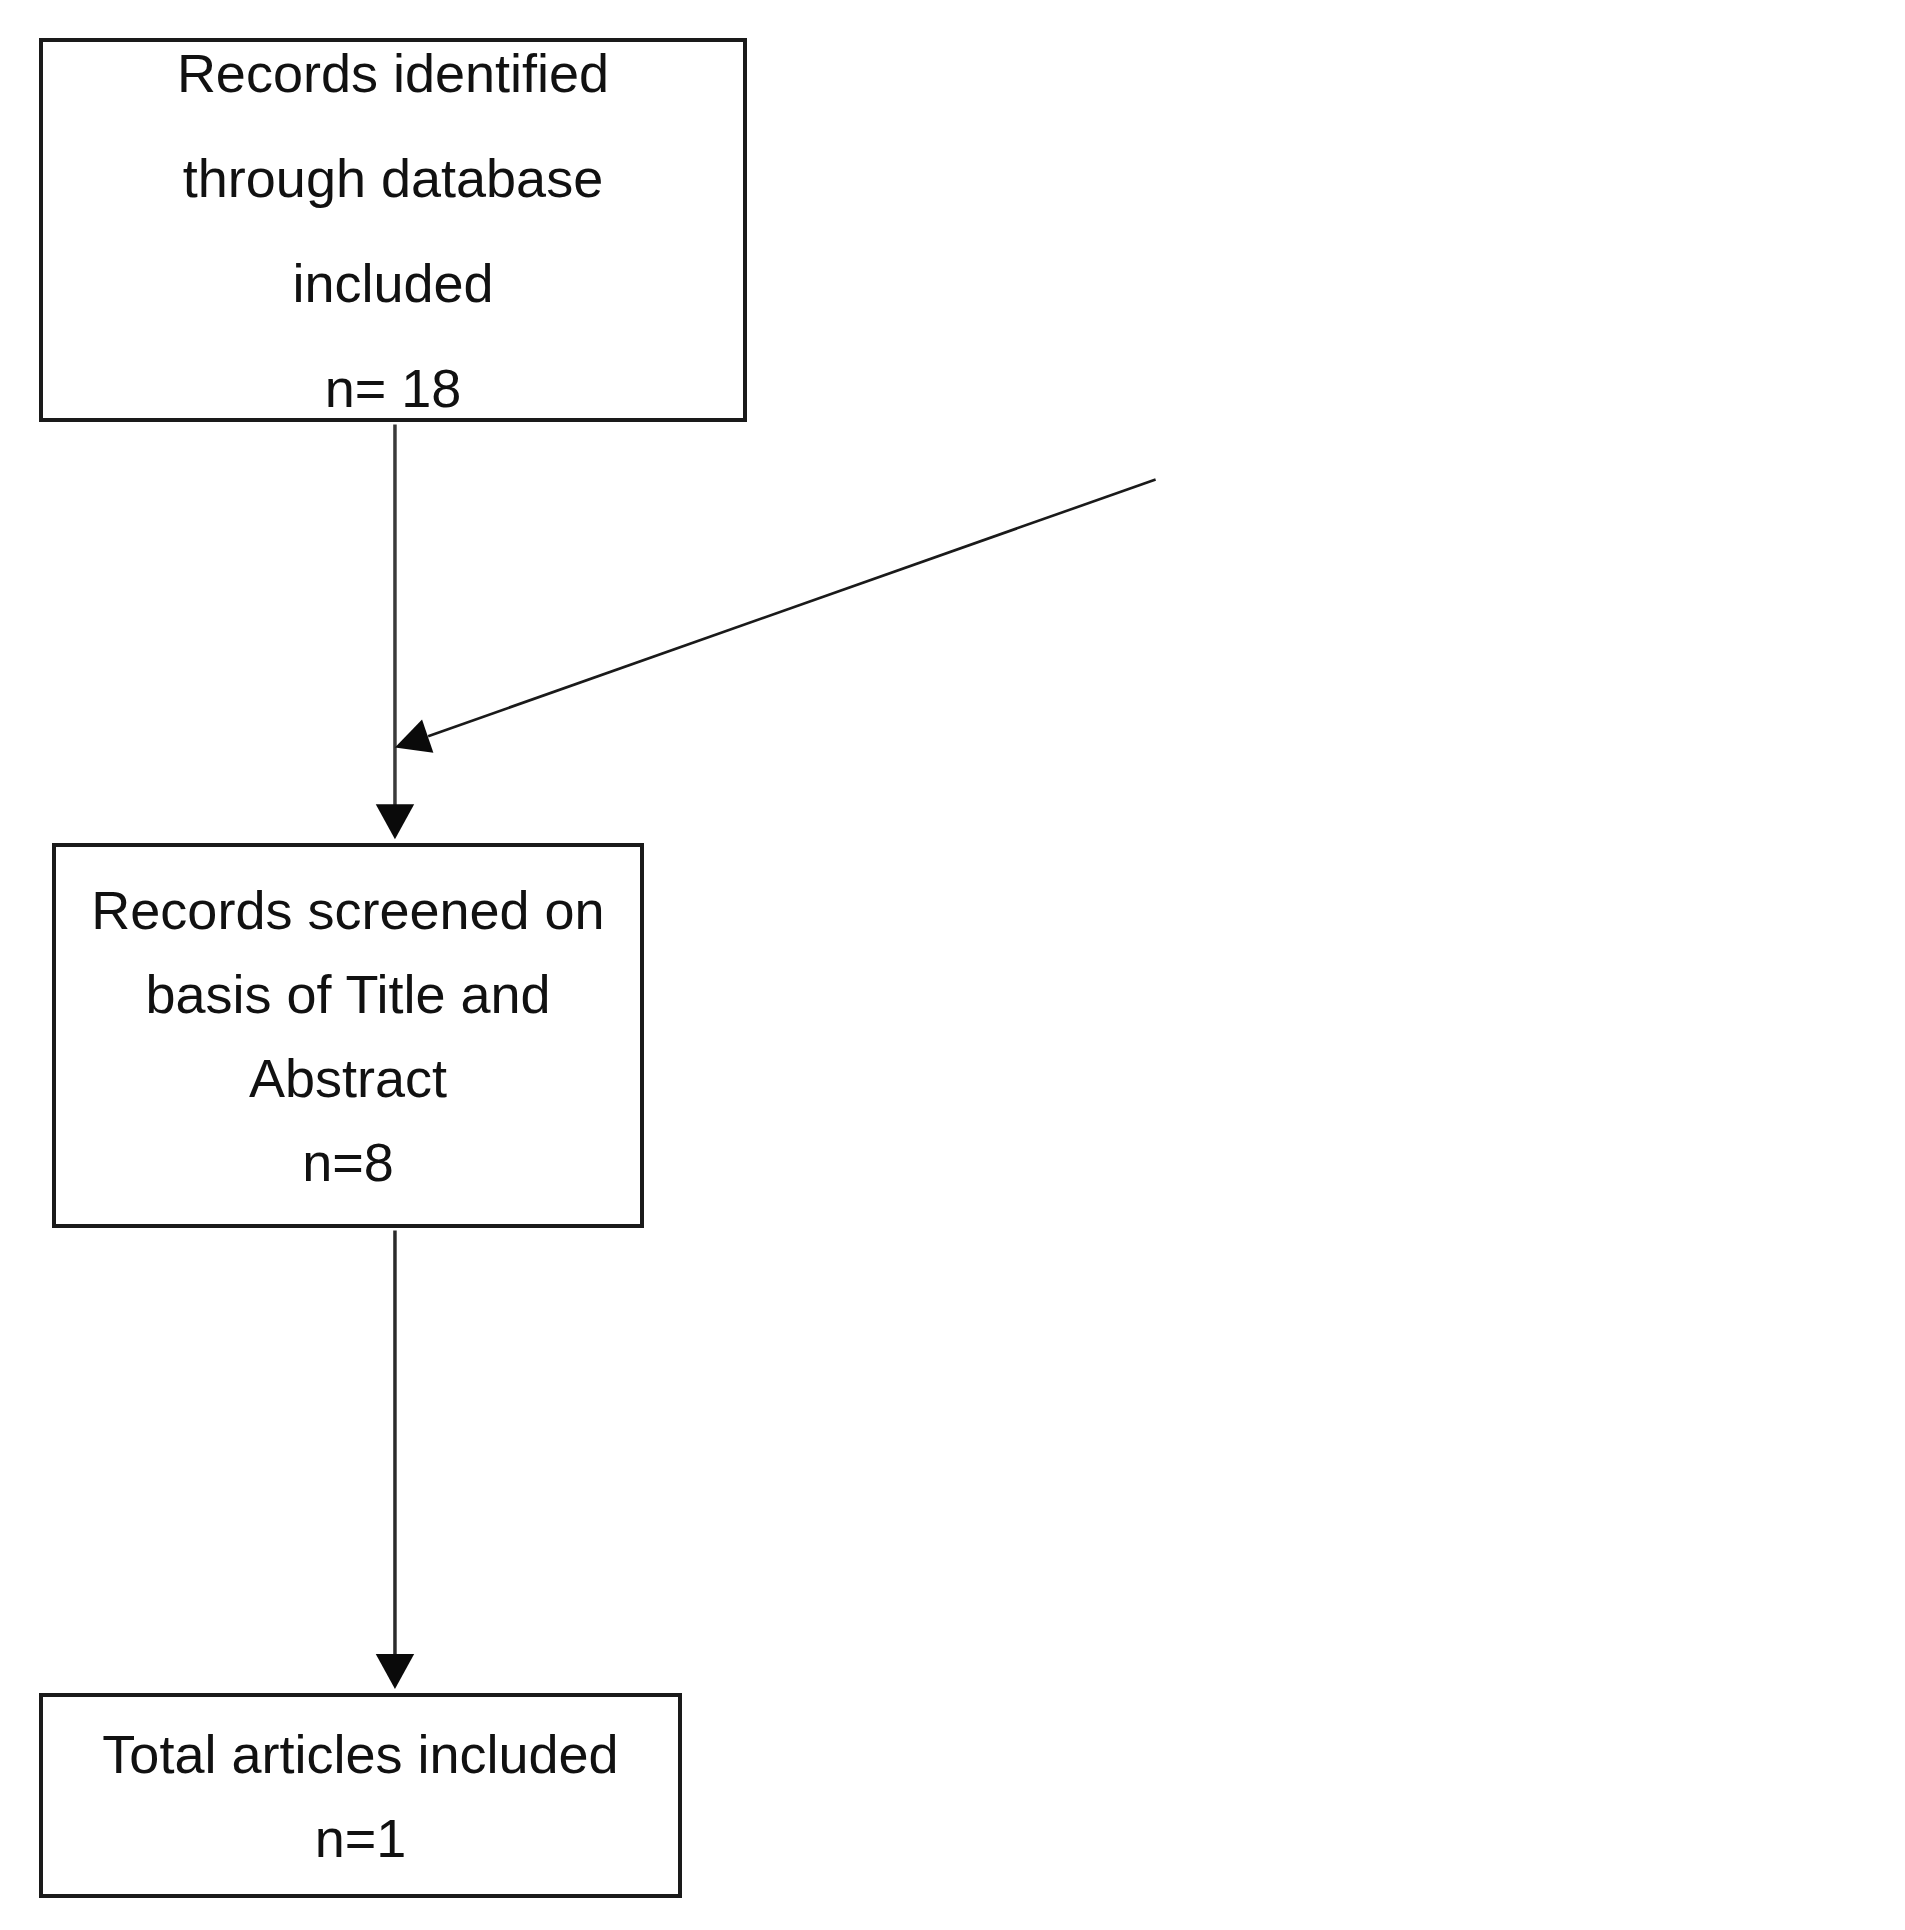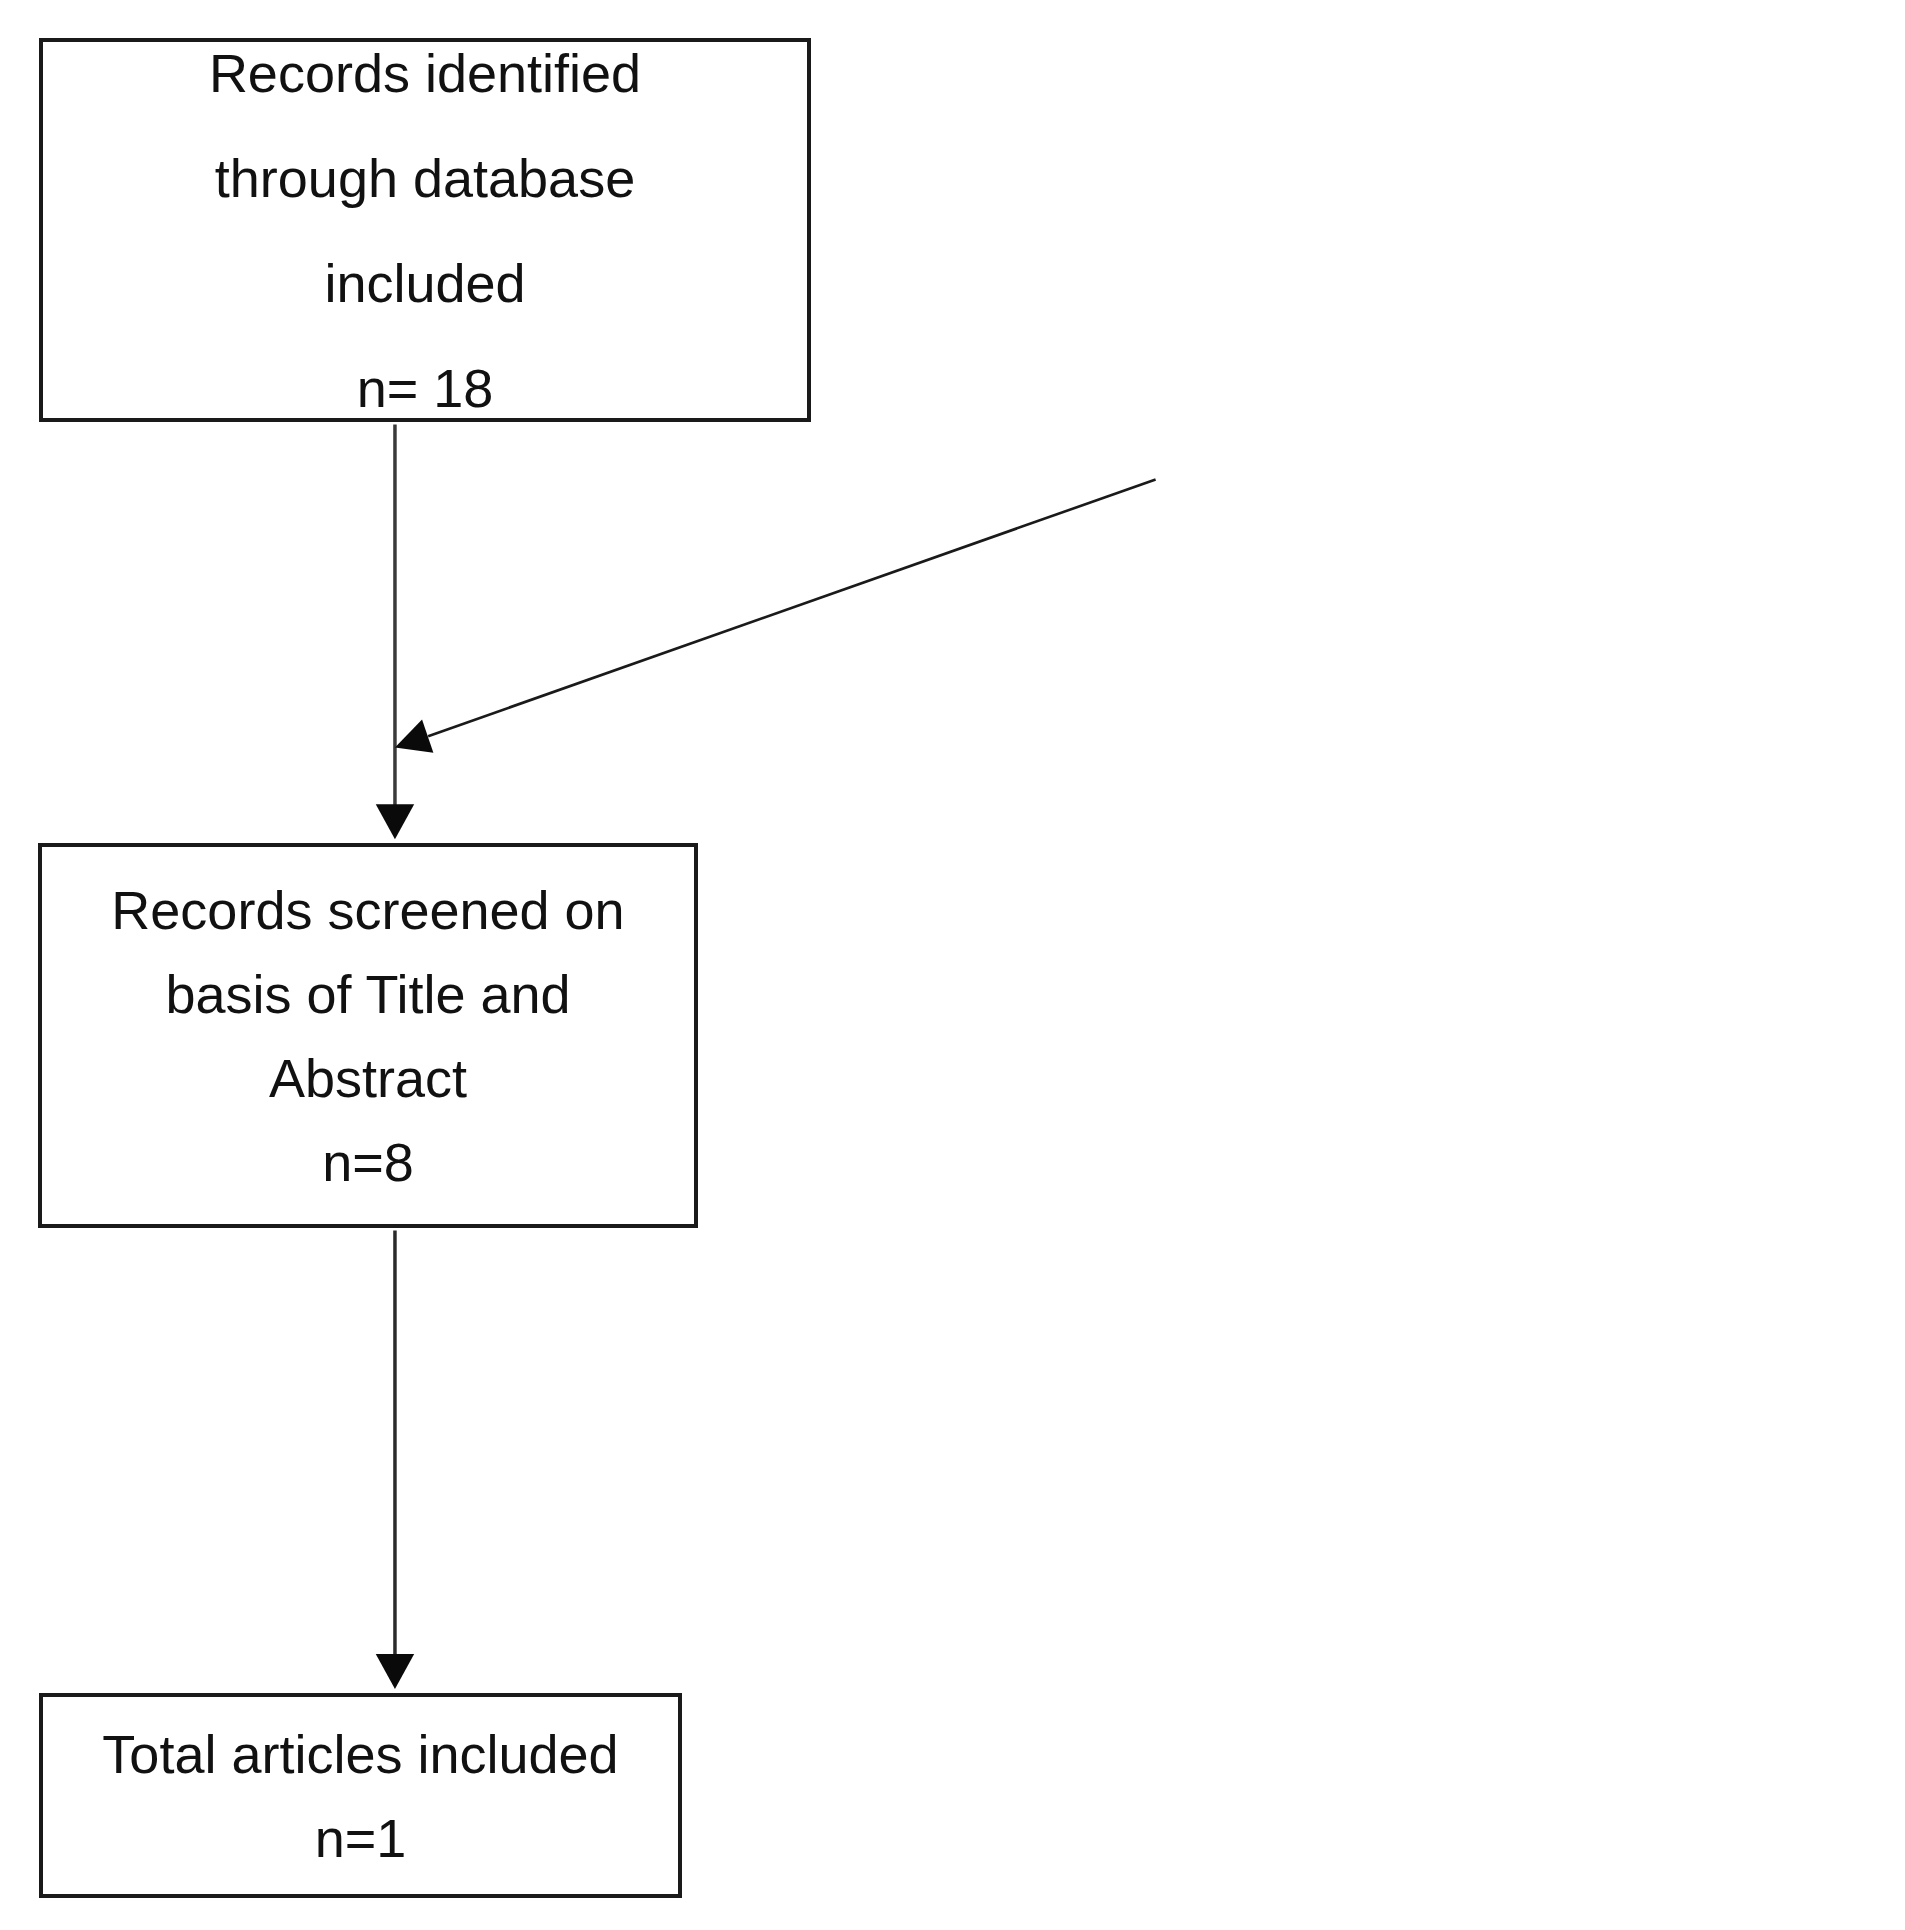--- a/index.html
+++ b/index.html
@@ -39,34 +39,34 @@
     line-height: 84px;
     color: #111111;
   }
   .flow-box .line {
     display: block;
     white-space: nowrap;
   }
   .box-identified {
     left: 39px;
     top: 38px;
-    width: 772px;
+    width: 708px;
     height: 384px;
     gap: 21px;
   }
   .box-duplicates {
     left: 1156px;
     top: 370px;
     width: 707px;
     height: 208px;
   }
   .box-screened {
-    left: 38px;
+    left: 52px;
     top: 843px;
-    width: 660px;
+    width: 592px;
     height: 385px;
   }
   .box-included {
     left: 39px;
     top: 1693px;
     width: 643px;
     height: 205px;
   }
 </style>
 </head>

